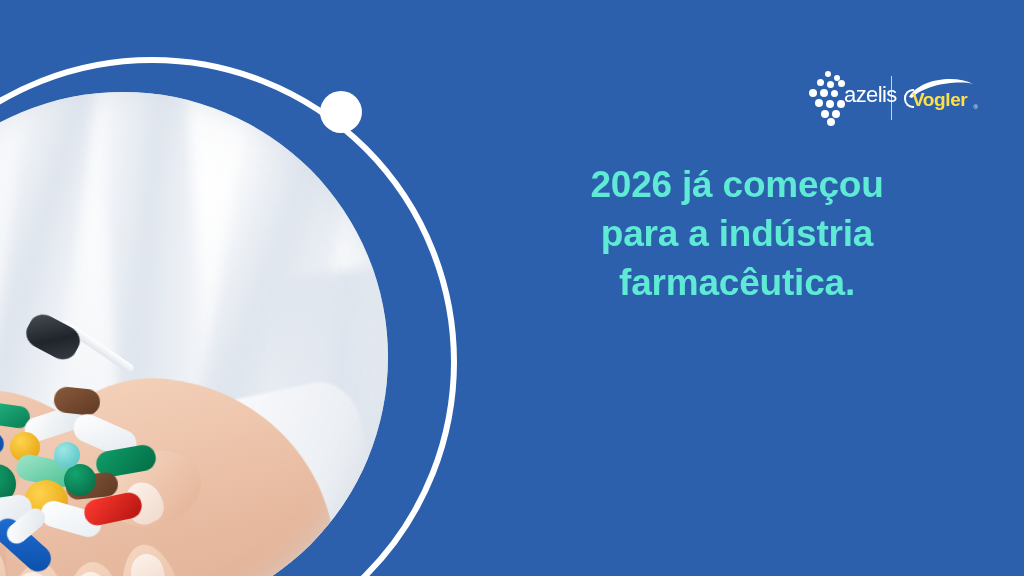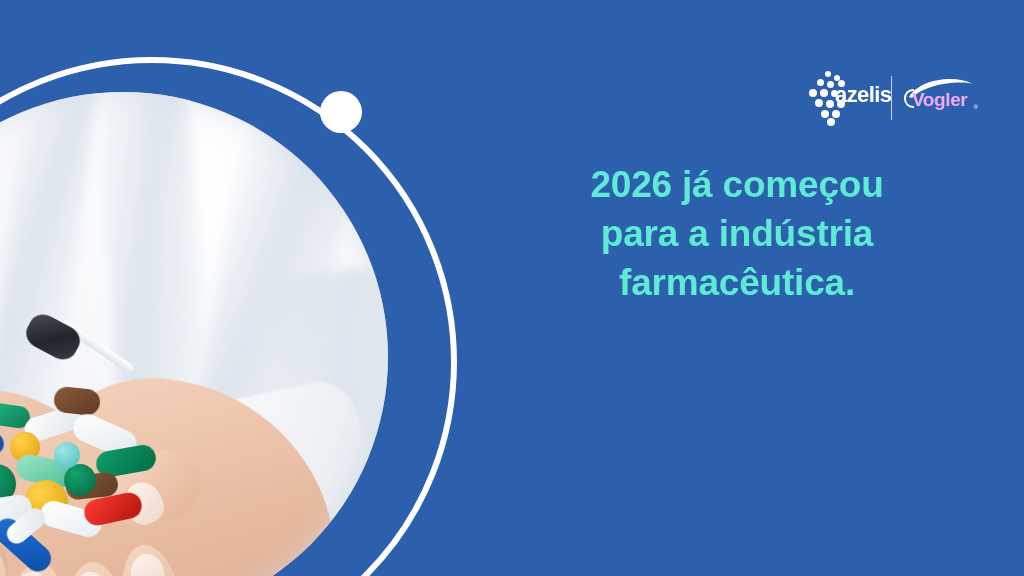--- a/index.html
+++ b/index.html
@@ -140,34 +140,34 @@
   #logo-lockup{
     position:absolute; left:805px; top:70px;
     width:175px; height:56px;
     display:flex; align-items:center;
   }
   #azelis-logo{ position:relative; width:80px; height:54px; }
   #azelis-logo .dot{
     position:absolute; background:#ffffff; border-radius:50%;
   }
   #azelis-word{
-    position:absolute; left:30px; top:13px;
-    color:#ffffff; font-size:22px; font-weight:bold;
+    position:absolute; left:39px; top:13px;
+    color:#ffffff; font-size:22px; font-weight:normal;
     letter-spacing:-0.6px; line-height:1;
     font-family:"Liberation Sans", sans-serif;
   }
   #logo-divider{
     width:1px; height:44px;
     background:rgba(255,255,255,.72);
     margin:0 11px 0 6px;
   }
   #vogler-logo{ position:relative; width:74px; height:42px; }
   #vogler-word{
     position:absolute; left:9px; top:13px;
-    color:#f0abfc; font-size:19px; font-weight:bold;
+    color:#fde047; font-size:19px; font-weight:bold;
     letter-spacing:-0.4px; line-height:1;
   }
   #vogler-swoosh{ position:absolute; left:0; top:0; width:74px; height:28px; }
   #vogler-bracket{
     position:absolute; left:1px; top:12px;
     width:10px; height:19px;
     border:2.4px solid #ffffff;
     border-right:none;
     border-radius:9px 0 0 9px;
   }

